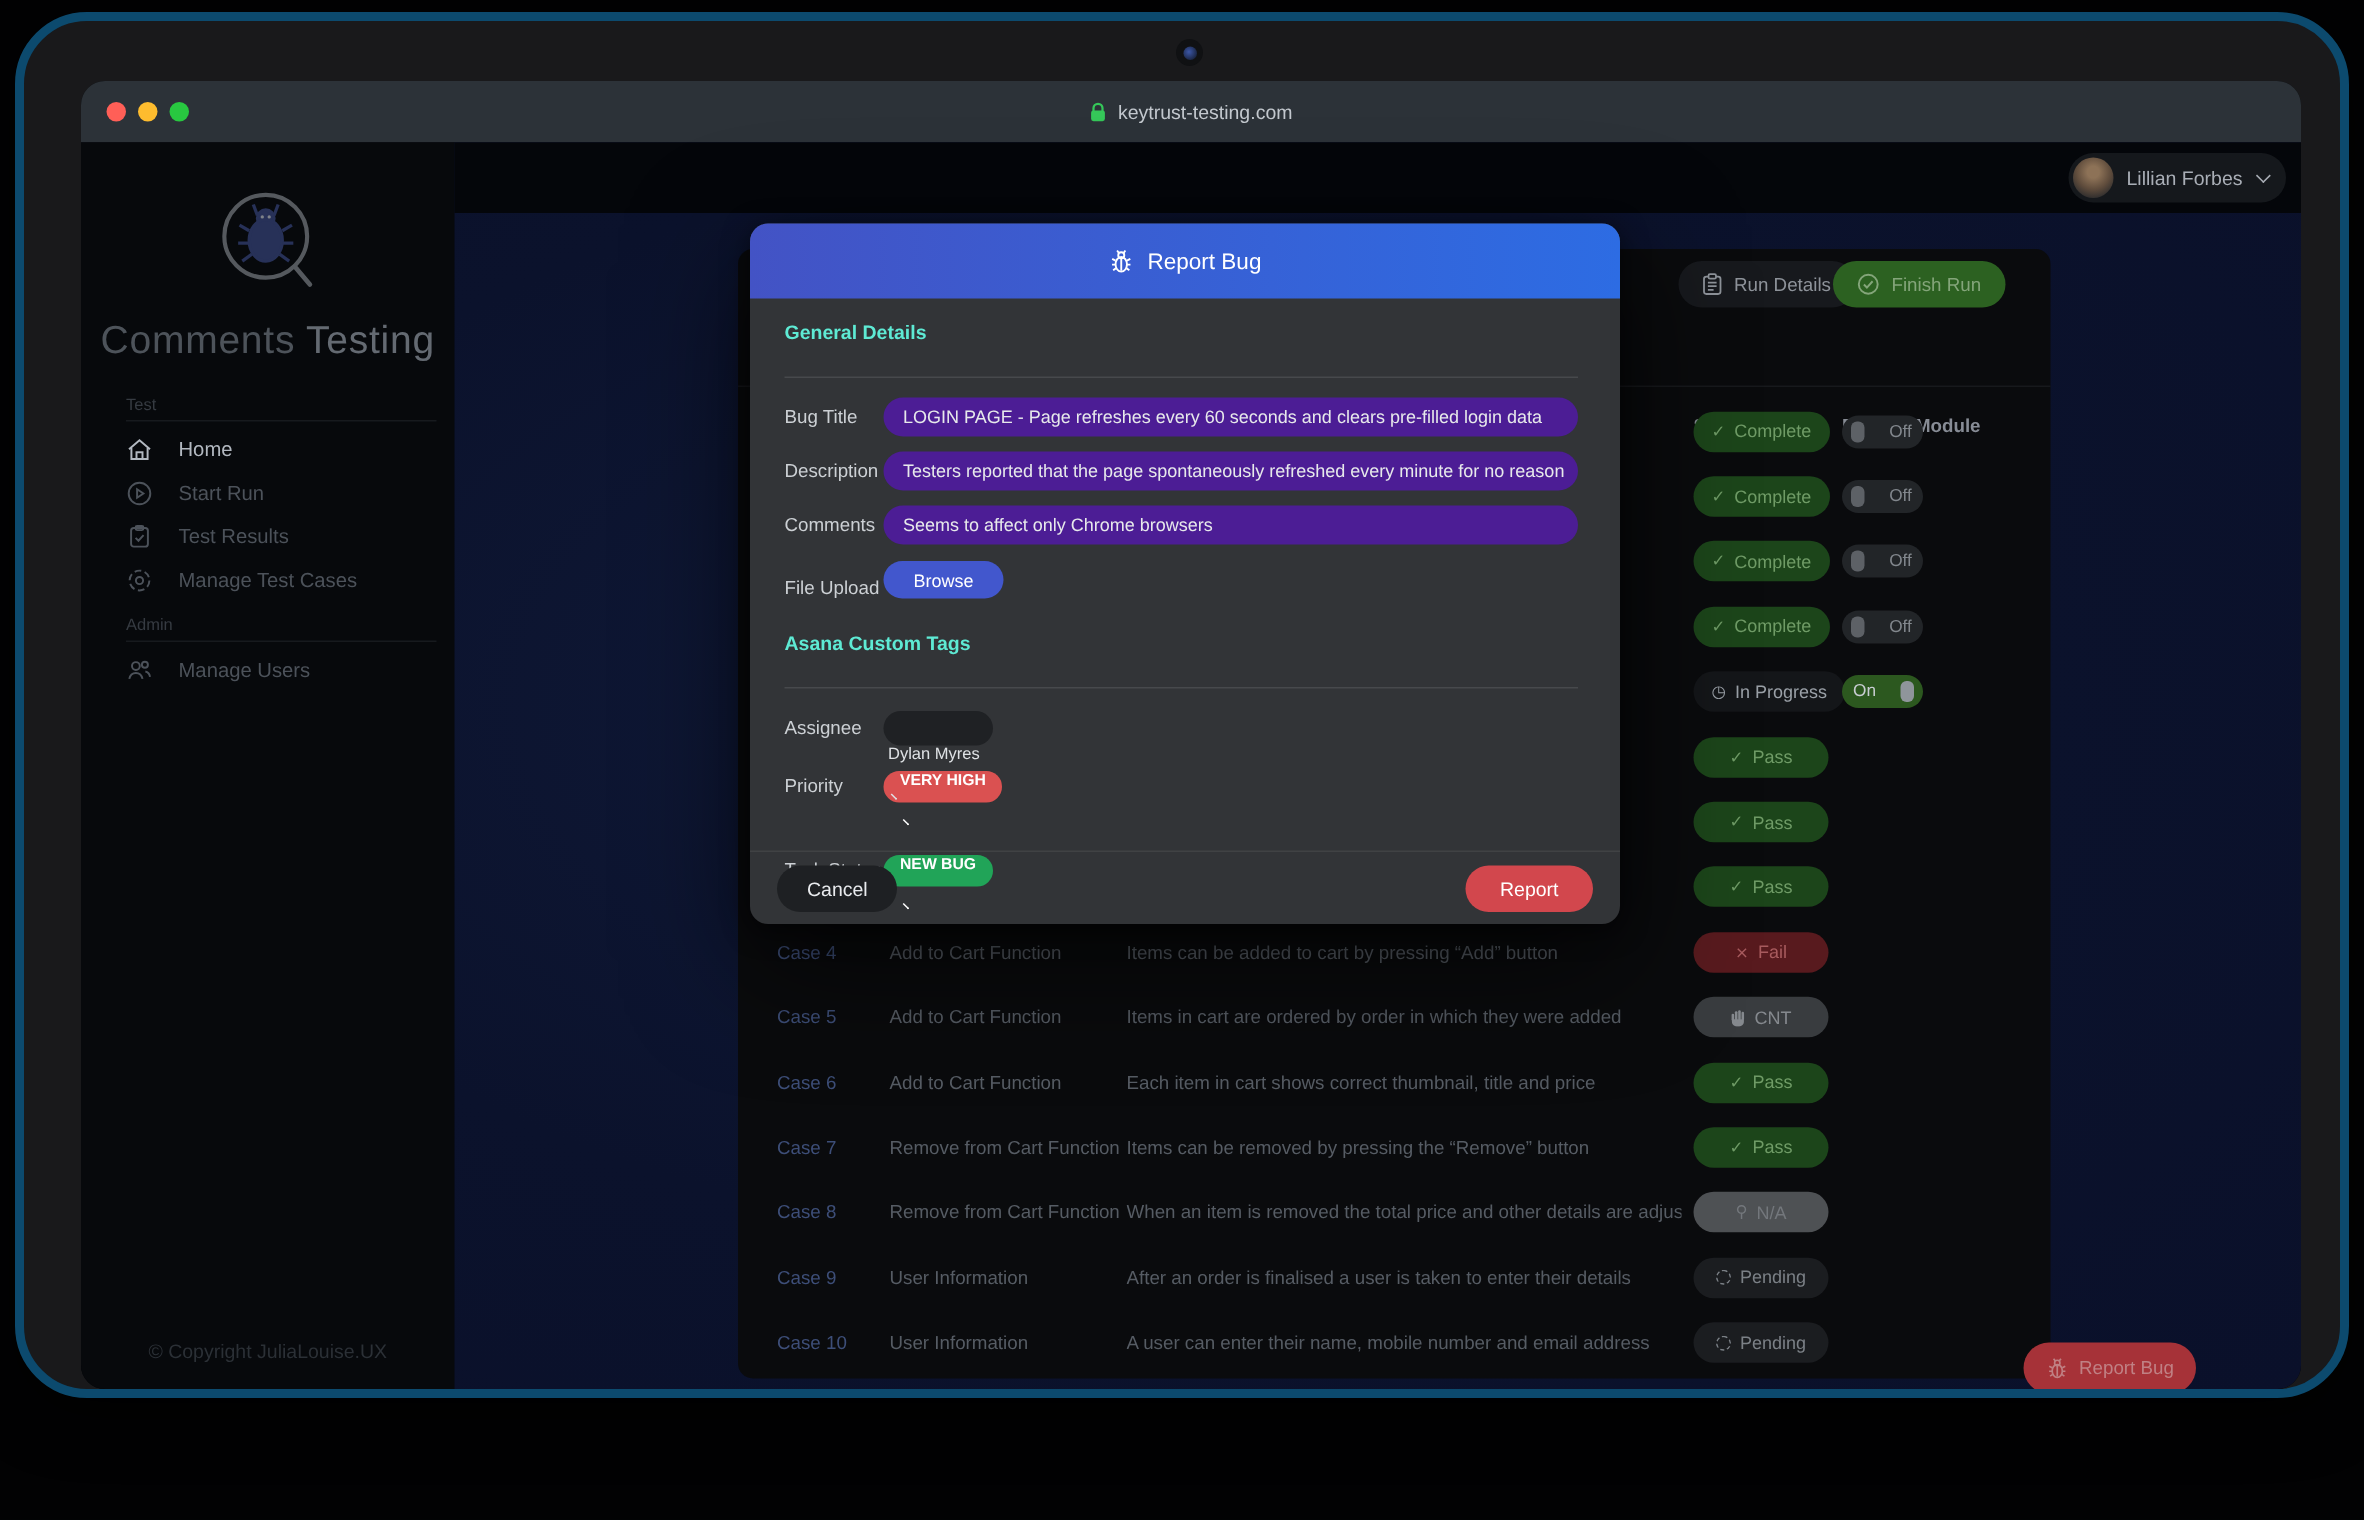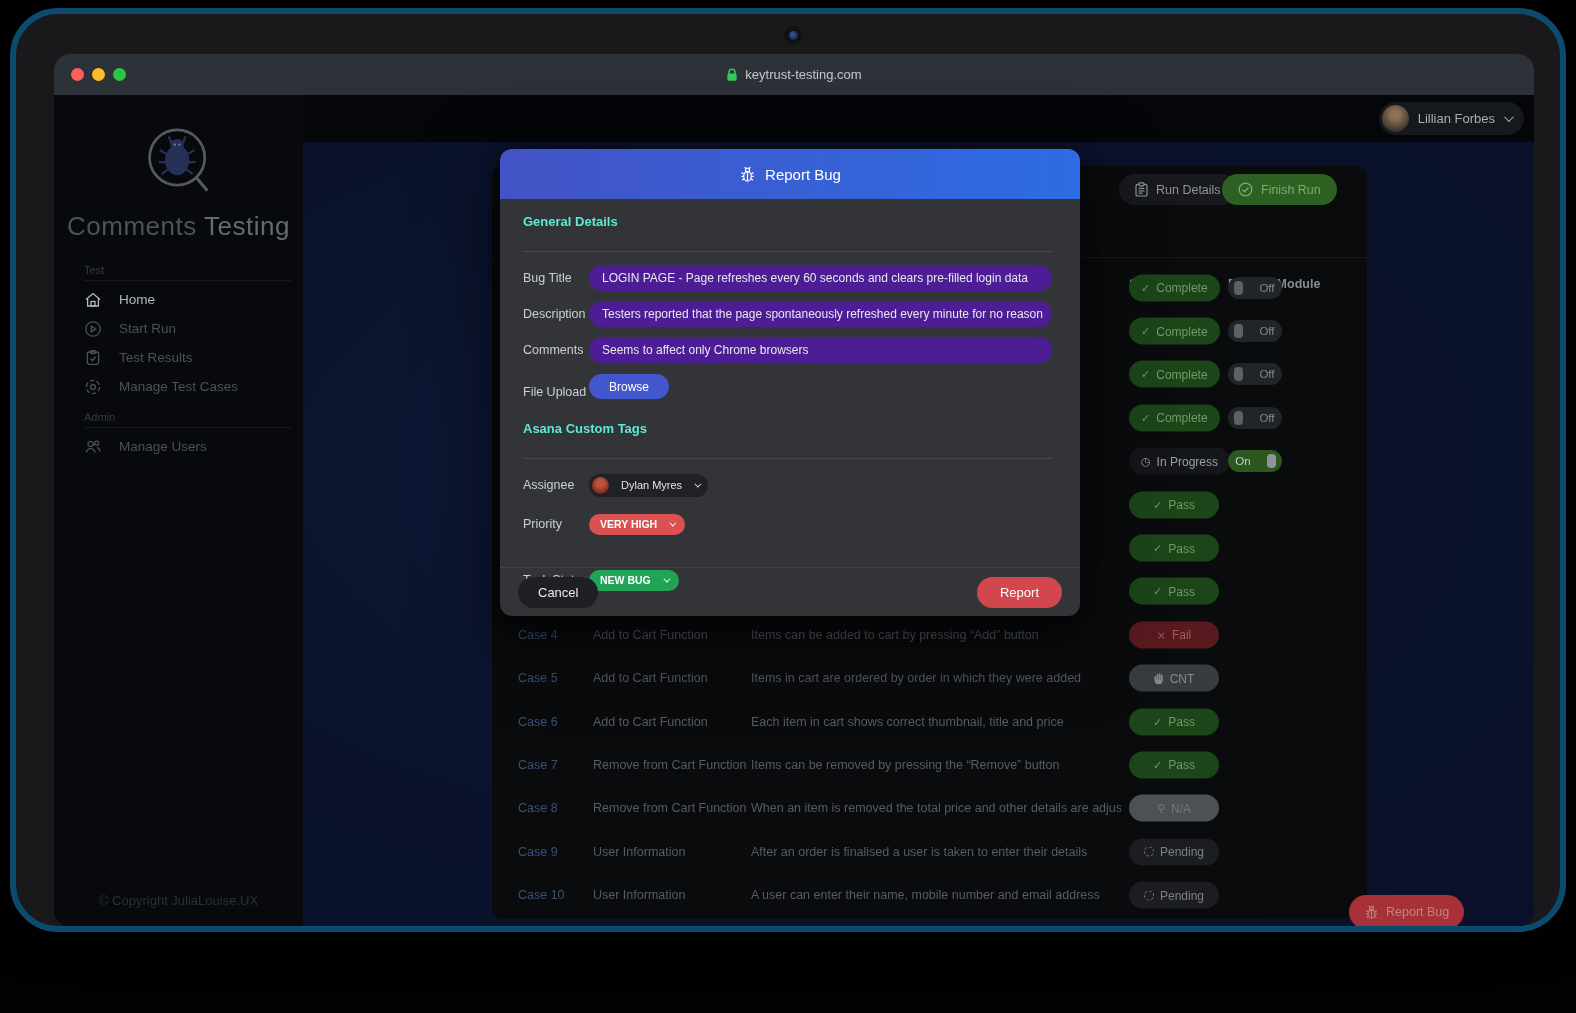--- a/index.html
+++ b/index.html
@@ -101,21 +101,21 @@
     display:flex; align-items:center; justify-content:center; gap:9px; color:#fff; font-size:15px; }
   .modal-body { padding:15px 28px 0 23px; }
   .msec { font-size:13px; font-weight:700; color:#5eead4; padding-bottom:22px; border-bottom:1px solid #47494c; margin-bottom:13px; }
   .msec.second { margin-top:21px; }
   .f-row { display:flex; align-items:center; margin-bottom:10px; min-height:26px; }
   .f-label { width:66px; flex-shrink:0; font-size:12.5px; color:#ccd0d4; }
   .f-input { flex:1; height:26px; border-radius:13px; background:#4c1d95; color:#e7e9eb; font-size:12px;
     line-height:26px; padding:0 13px; white-space:nowrap; overflow:hidden; }
   .btn-browse { height:25px; border-radius:13px; background:#4257cd; color:#fff; border:none; font-size:12px;
     padding:0 20px; font-family:inherit; cursor:pointer; }
-  .pill { display:inline-flex; align-items:center; gap:12px; cursor:pointer; color:#fff; }
+  .pill { display:inline-flex; align-items:flex-start; gap:23px; cursor:pointer; color:#fff;flex-direction:column; }
   .pill-assignee { background:#1f2124; height:23px; border-radius:12px; padding:0 9px 0 3px; font-size:11px; color:#dfe2e5; }
   .mini-avatar { width:17px; height:17px; border-radius:50%;
     background:radial-gradient(circle at 50% 38%, #c0533d 25%, #8c3527 60%, #4e221c 90%); }
   .pill-priority { background:#da5151; height:21px; border-radius:11px; padding:0 11px; font-size:10.5px; font-weight:700; }
   .pill-status { background:#21a458; height:21px; border-radius:11px; padding:0 11px; font-size:10.5px; font-weight:700; }
   .pill .chev { width:5px; height:5px; border-width:1.4px; }
   .modal-foot { position:absolute; bottom:0; left:0; right:0; height:49px; border-top:1px solid #404244;
     display:flex; align-items:center; justify-content:space-between; padding:0 18px; }
   .btn-cancel { background:#1e2023; color:#e9ebee; border:none; border-radius:16px; padding:8px 20px;
     font-size:13px; font-family:inherit; cursor:pointer; }

